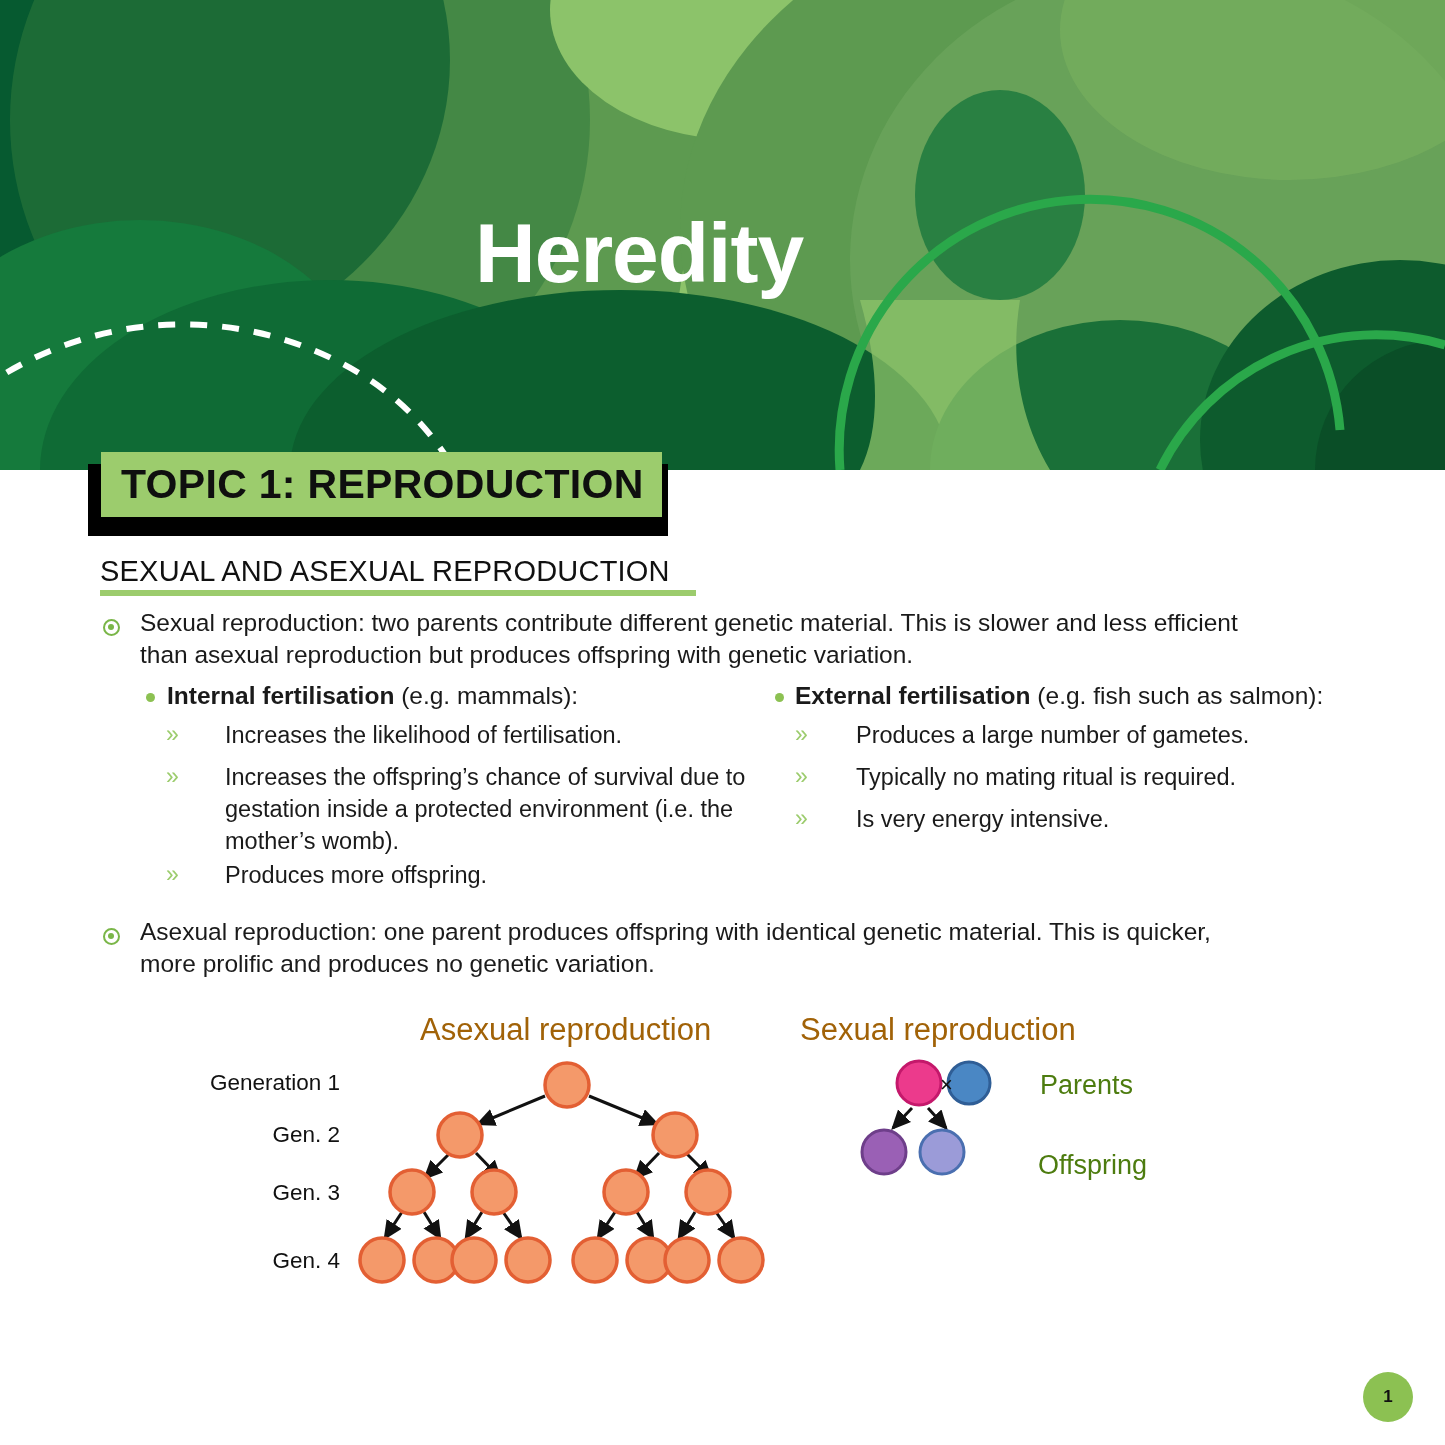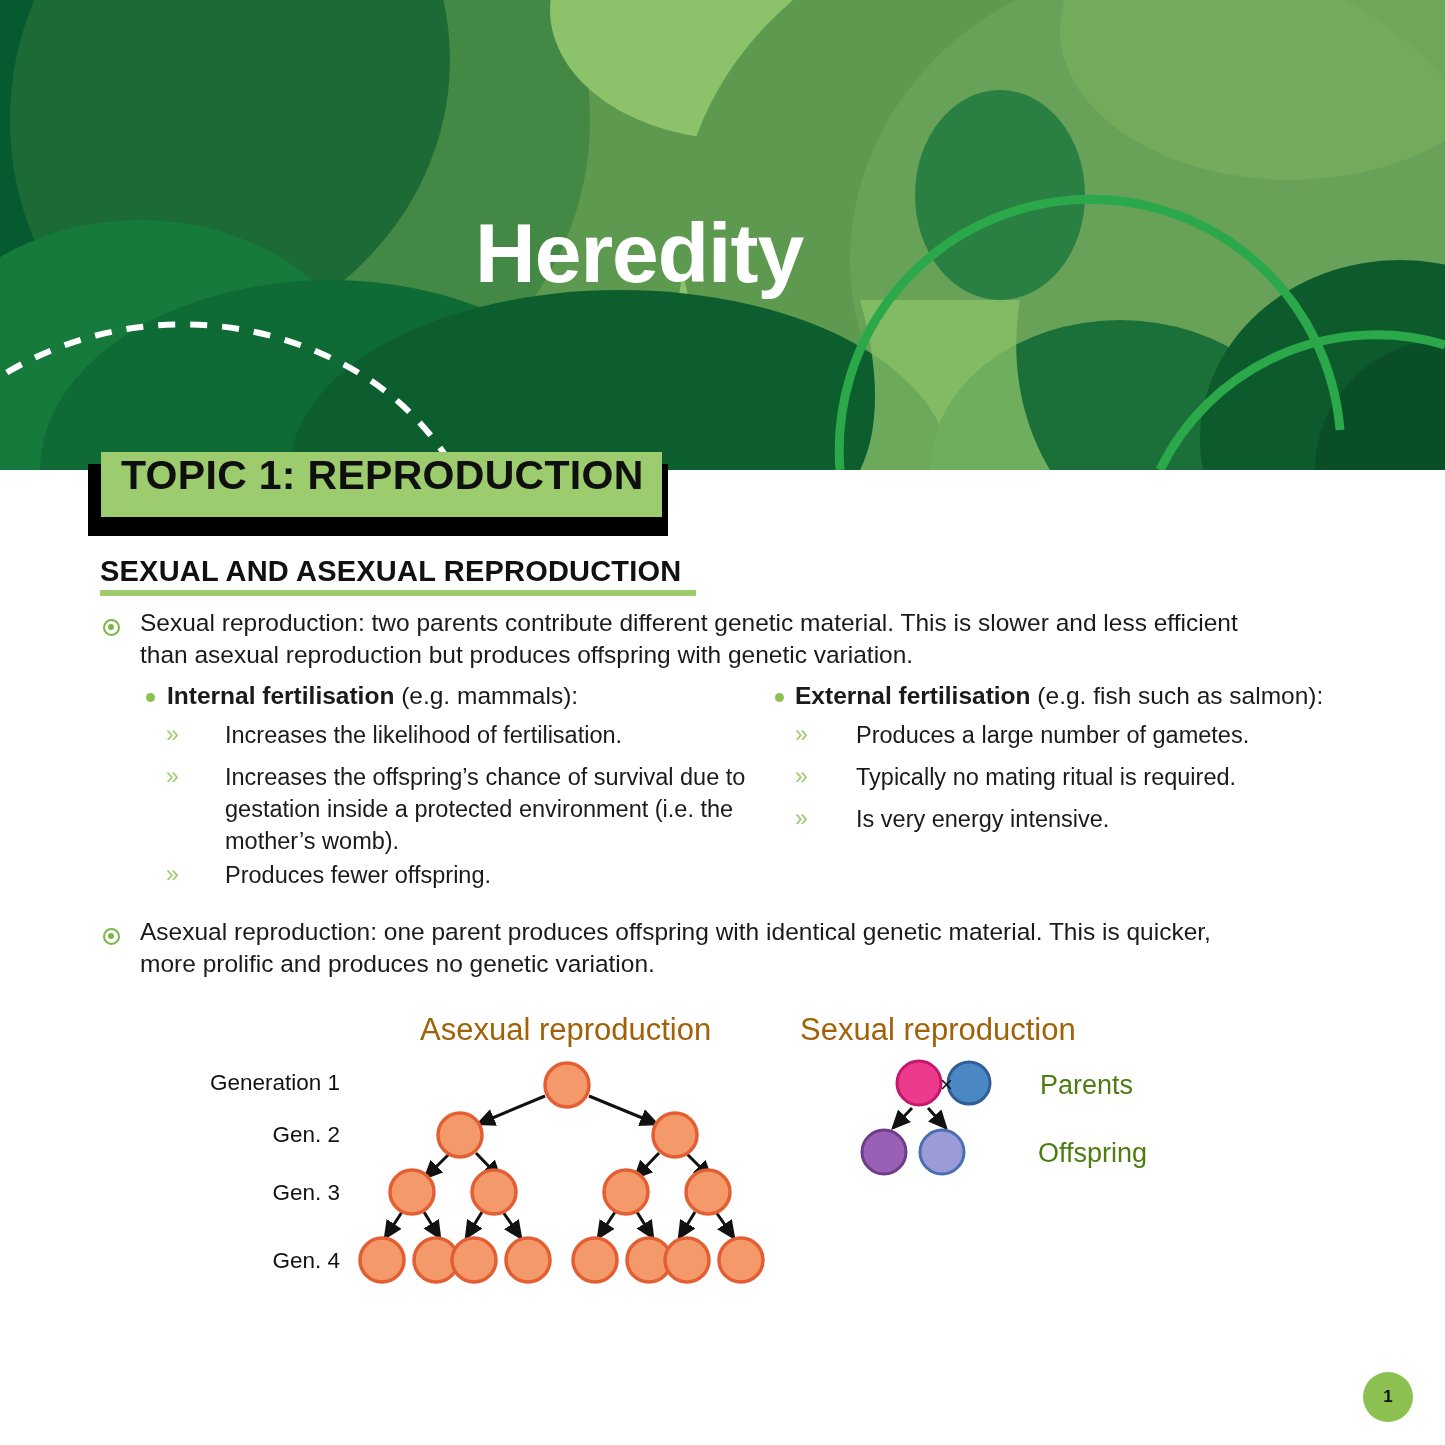--- a/index.html
+++ b/index.html
@@ -81,20 +81,21 @@
     width: 580px; height: 72px;
     background: #000000;
   }
   #topic-box {
     position: absolute;
     left: 13px; top: 0px;
     height: 65px;
     padding: 0 18px 0 20px;
     background: #9ccc6d;
     display: flex;
+    align-items: center;
   }
   #topic-label {
     color: #0f0f0f;
     font-size: 41px;
     font-weight: bold;
     letter-spacing: 0.3px;
     white-space: nowrap;
   }
 
   
@@ -103,21 +104,21 @@
     left: 0; top: 545px;
     width: 1445px;
   }
   #section-heading-wrap {
     position: absolute;
     left: 100px; top: 10px;
     width: 600px;
   }
   #section-heading {
     font-size: 29px;
-    font-weight: bold;
+    font-weight: normal;
     letter-spacing: 0.2px;
     color: #111111;
     white-space: nowrap;
   }
   #section-underline {
     margin-top: 2px;
     height: 6px;
     width: 596px;
     background: #9ccc6d;
   }
@@ -303,21 +304,21 @@
     <b>Internal fertilisation</b><span> (e.g. mammals):</span>
   </div>
 
   <div class="chev" style="left:166px; top:178px;">»</div>
   <div class="sub-item" style="left:181px; top:175px; width:540px;">Increases the likelihood of fertilisation.</div>
 
   <div class="chev" style="left:166px; top:220px;">»</div>
   <div class="sub-item" style="left:181px; top:217px; width:532px;">Increases the offspring’s chance of survival due to gestation inside a protected environment (i.e. the mother’s womb).</div>
 
   <div class="chev" style="left:166px; top:318px;">»</div>
-  <div class="sub-item" style="left:181px; top:315px; width:540px;">Produces fewer offspring.</div>
+  <div class="sub-item" style="left:181px; top:315px; width:540px;">Produces more offspring.</div>
 
   <div class="tier2-bullet" style="left:775px; top:148px;"></div>
   <div class="sub-head" style="left:795px; top:135px;">
     <b>External fertilisation</b><span> (e.g. fish such as salmon):</span>
   </div>
 
   <div class="chev" style="left:795px; top:178px;">»</div>
   <div class="sub-item" style="left:812px; top:175px; width:520px;">Produces a large number of gametes.</div>
 
   <div class="chev" style="left:795px; top:220px;">»</div>
@@ -390,19 +391,19 @@
     <circle cx="919" cy="83" r="22" fill="#ec3a8c" stroke="#c4186b" stroke-width="3"></circle>
     <circle cx="969" cy="83" r="21" fill="#4a87c4" stroke="#2f5e96" stroke-width="3"></circle>
     <line x1="912" y1="108" x2="893" y2="128" stroke="#111111" stroke-width="3" marker-end="url(#arw)"></line>
     <line x1="928" y1="108" x2="946" y2="128" stroke="#111111" stroke-width="3" marker-end="url(#arw)"></line>
     <circle cx="884" cy="152" r="22" fill="#9a60b5" stroke="#6e3e8a" stroke-width="3"></circle>
     <circle cx="942" cy="152" r="22" fill="#9b9bd8" stroke="#4a6fb0" stroke-width="3"></circle>
   </svg>
 
   <div class="cross-mark" style="left:940px; top:72px;">×</div>
   <div class="pp-label" style="left:1040px; top:70px;">Parents</div>
-  <div class="pp-label" style="left:1038px; top:138px;">Offspring</div>
+  <div class="pp-label" style="left:1038px; top:150px;">Offspring</div>
 
 </div>
 
 <div id="page-badge">
   <span id="page-number">1</span>
 </div>
 
 </body></html>

